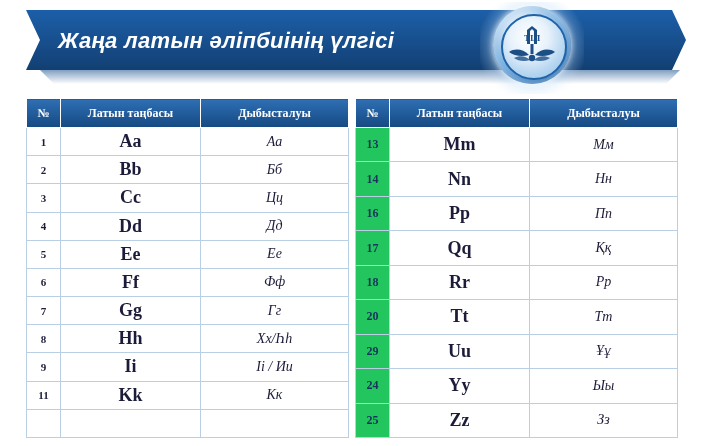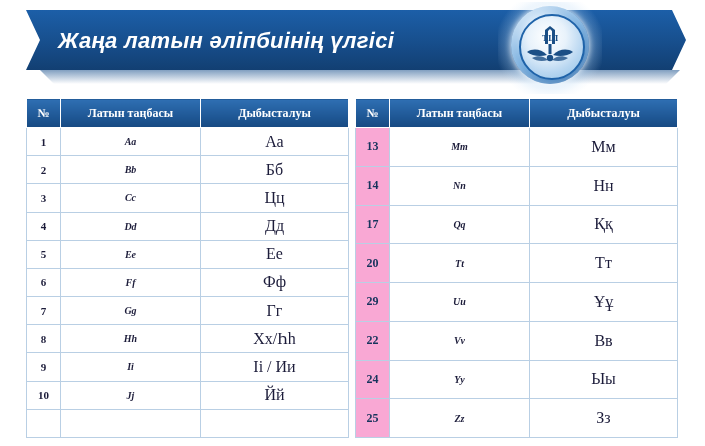--- a/index.html
+++ b/index.html
@@ -58,21 +58,21 @@
     font-style: italic;
     font-weight: bold;
     font-size: 22px;
     letter-spacing: 0.3px;
     white-space: nowrap;
   }
 
   
   .emblem-wrap {
     position: absolute;
-    left: 498px;
+    left: 480px;
     top: 2px;
     width: 104px;
     height: 92px;
   }
   .emblem-glow {
     position: absolute;
     left: 0; top: 0;
     width: 104px; height: 92px;
     background: radial-gradient(circle at 52px 44px, rgba(180,215,245,0.95) 0%, rgba(180,215,245,0.55) 45%, rgba(200,225,248,0.12) 70%, rgba(255,255,255,0) 78%);
   }
@@ -133,34 +133,34 @@
     color: #1c1c3a;
   }
   td.num {
     background: linear-gradient(180deg, #3b7cbd 0%, #2463a2 60%, #1b5089 100%);
     color: #ffffff;
     font-weight: bold;
     font-size: 11px;
     border: 1px solid #ffffff;
   }
   td.num.plain {
-    background: #f9a8d4;
+    background: #22c55e;
     color: #16345c;
     border: 1px solid #b9cfe4;
     font-weight: bold;
     font-size: 12px;
   }
   td.latin {
     font-weight: bold;
+    font-size: 18px;
+    color: #101032;
+  }
+  td.sound {
     font-style: italic;
-    font-size: 10px;
-    color: #101032;
-  }
-  td.sound {
-    font-size: 16px;
+    font-size: 14px;
     color: #1c2a4a;
   }
   td.empty {
     border: none;
     background: transparent;
   }
   .col-num { width: 34px; }
   .col-latin { width: 140px; }
   .col-sound { width: 148px; }
 </style>
@@ -248,23 +248,23 @@
           <td class="num">8</td>
           <td class="latin">Hh</td>
           <td class="sound">Хх/Һһ</td>
         </tr>
         <tr>
           <td class="num">9</td>
           <td class="latin">Ii</td>
           <td class="sound">Іі / Ии</td>
         </tr>
         <tr>
-          <td class="num">10</td>
-          <td class="latin">Jj</td>
-          <td class="sound">Йй</td>
+          <td class="num">11</td>
+          <td class="latin">Kk</td>
+          <td class="sound">Кк</td>
         </tr>
         <tr>
           <td class="empty"></td>
           <td class="empty"></td>
           <td class="empty"></td>
         </tr>
       </tbody>
     </table>
 
     <table class="alpha">
@@ -285,40 +285,45 @@
           <td class="num plain">13</td>
           <td class="latin">Mm</td>
           <td class="sound">Мм</td>
         </tr>
         <tr>
           <td class="num plain">14</td>
           <td class="latin">Nn</td>
           <td class="sound">Нн</td>
         </tr>
         <tr>
+          <td class="num plain">16</td>
+          <td class="latin">Pp</td>
+          <td class="sound">Пп</td>
+        </tr>
+        <tr>
           <td class="num plain">17</td>
           <td class="latin">Qq</td>
           <td class="sound">Ққ</td>
         </tr>
         <tr>
+          <td class="num plain">18</td>
+          <td class="latin">Rr</td>
+          <td class="sound">Рр</td>
+        </tr>
+        <tr>
           <td class="num plain">20</td>
           <td class="latin">Tt</td>
           <td class="sound">Тт</td>
         </tr>
         <tr>
           <td class="num plain">29</td>
           <td class="latin">Uu</td>
           <td class="sound">Ұұ</td>
         </tr>
         <tr>
-          <td class="num plain">22</td>
-          <td class="latin">Vv</td>
-          <td class="sound">Вв</td>
-        </tr>
-        <tr>
           <td class="num plain">24</td>
           <td class="latin">Yy</td>
           <td class="sound">Ыы</td>
         </tr>
         <tr>
           <td class="num plain">25</td>
           <td class="latin">Zz</td>
           <td class="sound">Зз</td>
         </tr>
       </tbody>

